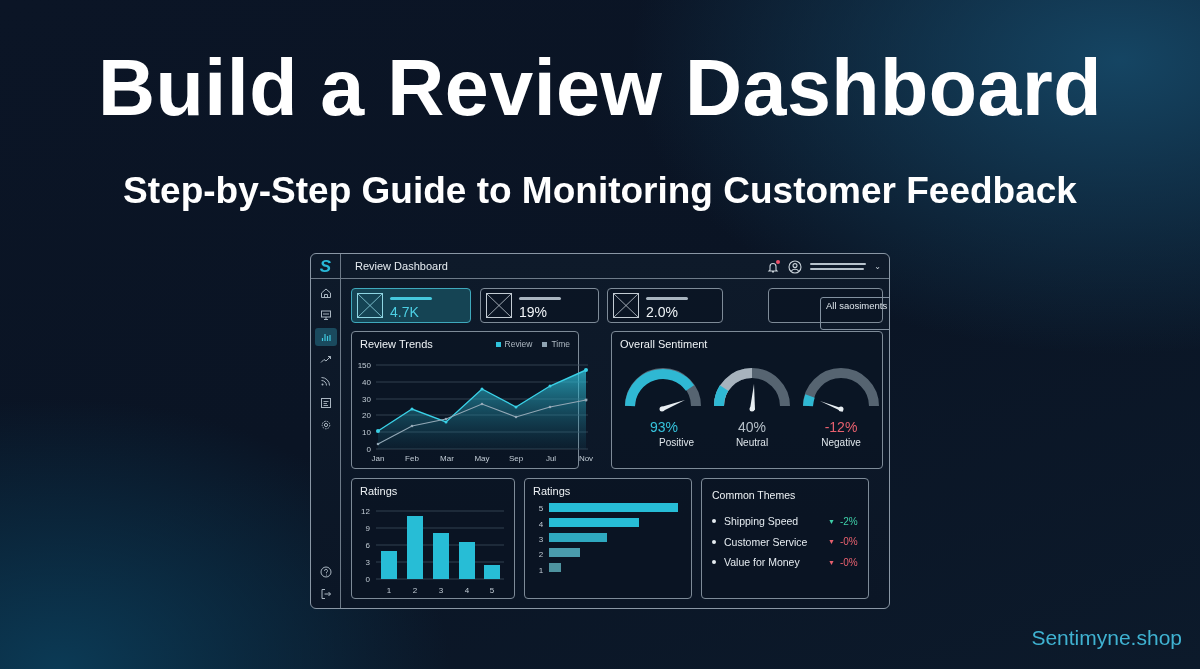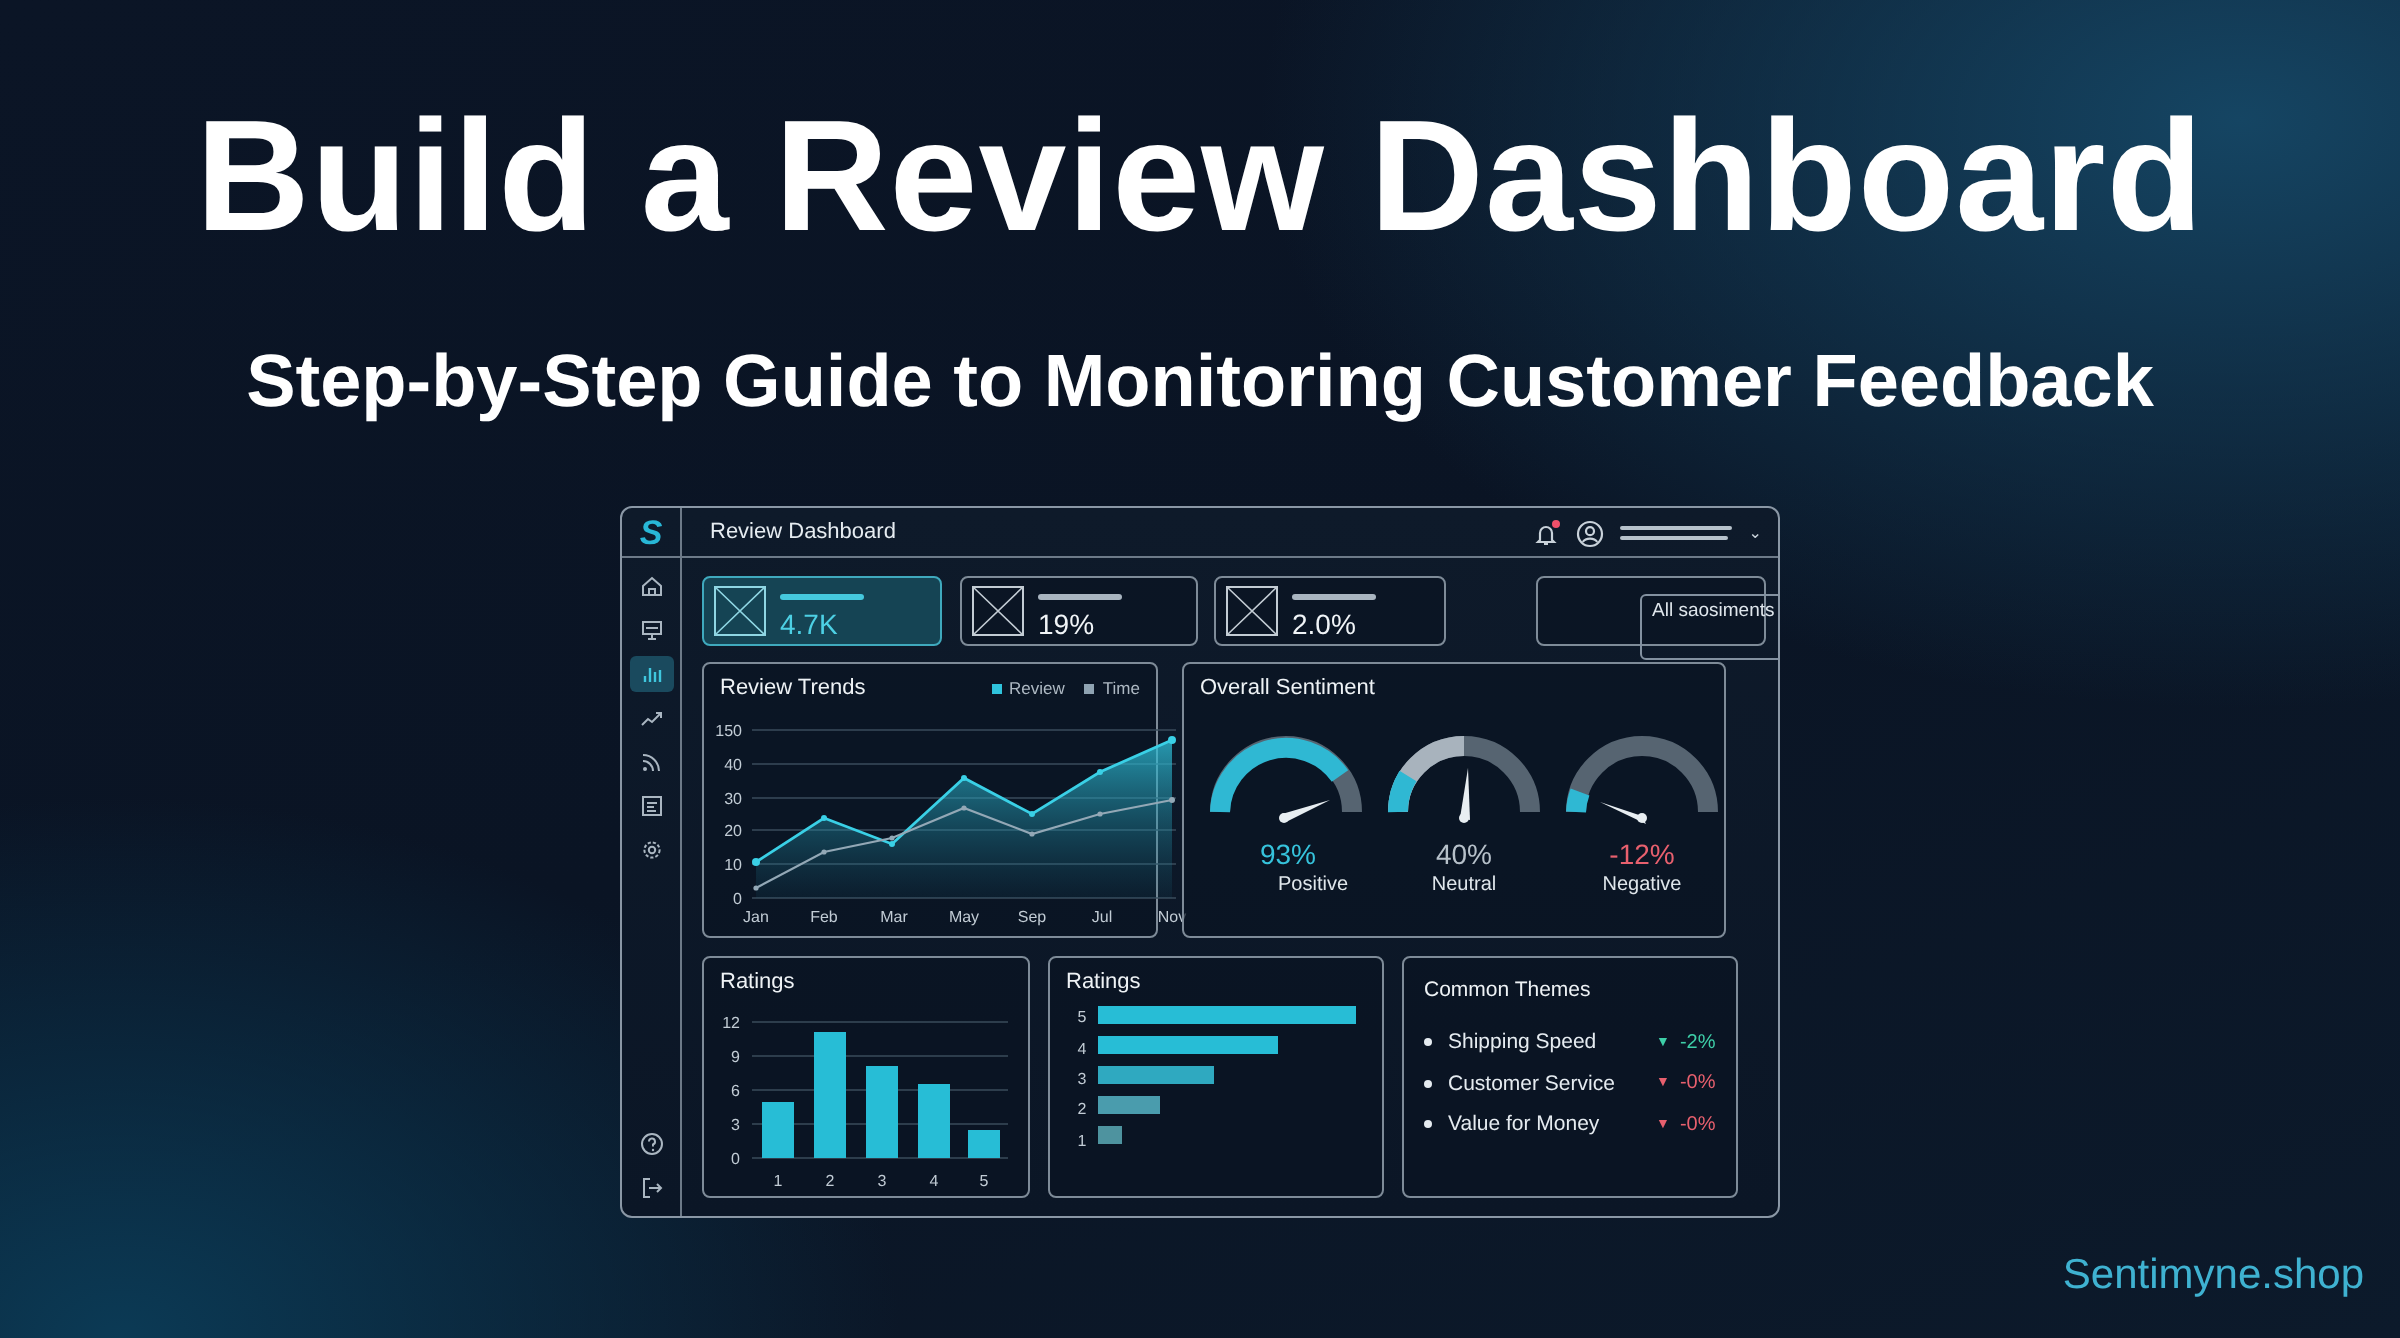--- a/index.html
+++ b/index.html
@@ -271,21 +271,21 @@
           <text x="60" y="108">Feb</text>
           <text x="95" y="108">Mar</text>
         <text x="130" y="108">May</text>
           <text x="164" y="108">Sep</text>
           <text x="199" y="108">Jul</text>
           <text x="234" y="108">Nov</text>
       </g>
     </svg>
   </div>
 
-  <div class="card" style="left:280px;top:77px;width:272px;height:138px">
+  <div class="card" style="left:300px;top:77px;width:272px;height:138px">
     <div class="card-title">Overall Sentiment</div>
     <svg width="274" height="80" style="position:absolute;left:0;top:34px" viewBox="0 0 274 80">
 
       <g>
         <path d="M18 40 A33 33 0 0 1 84 40" fill="none" stroke="#566471" stroke-width="10"></path>
         <path d="M18 40 A33 33 0 0 1 78 22" fill="none" stroke="#2fb8d3" stroke-width="10"></path>
         <path d="M49 41 L73 34 L51 45 Z" fill="#e8eef2"></path>
           <circle cx="50" cy="43" r="2.5" fill="#e8eef2"></circle>
       </g>
 

